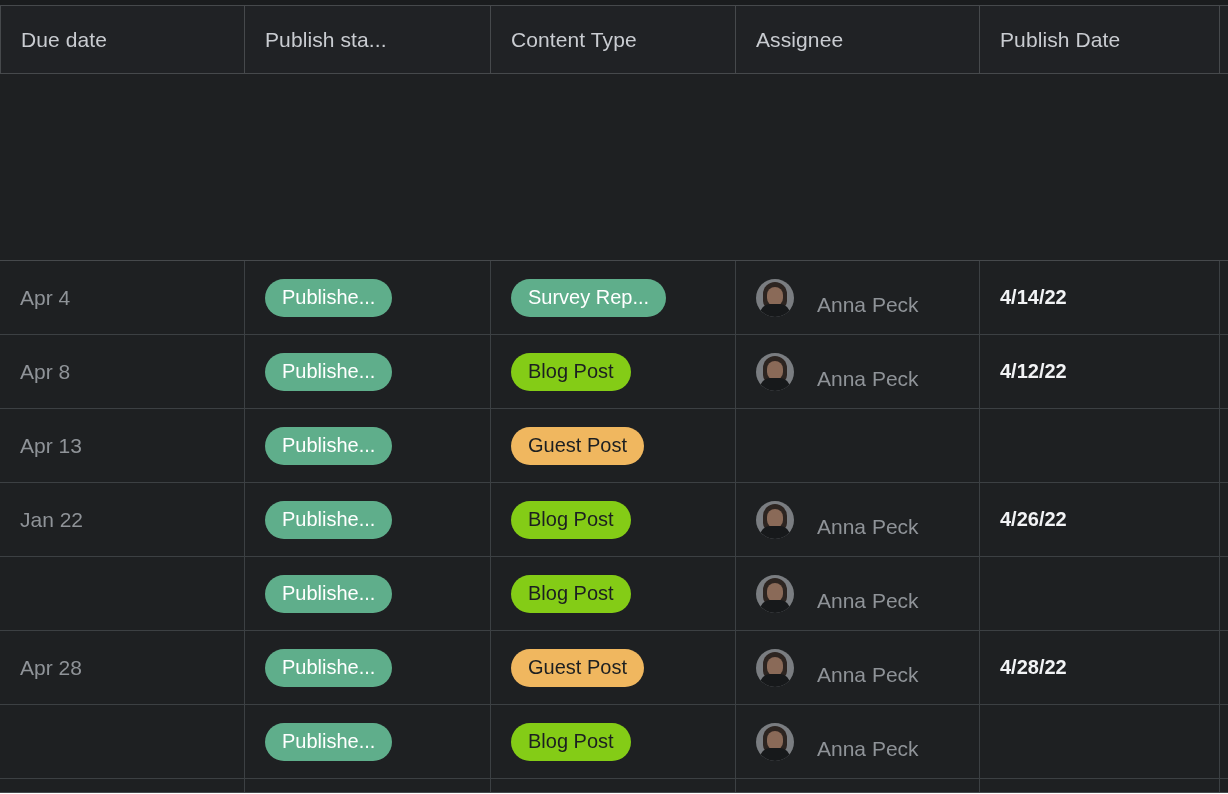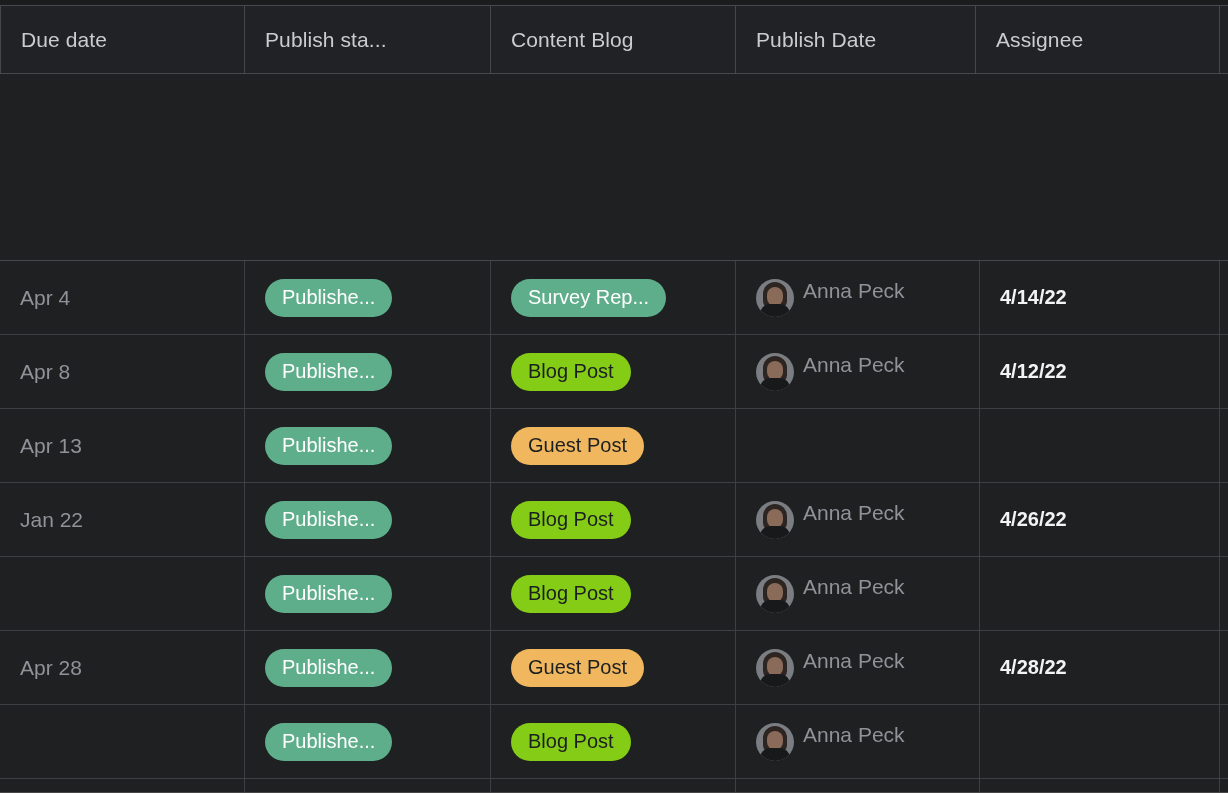--- a/index.html
+++ b/index.html
@@ -139,22 +139,22 @@
     background: #84cc16;
     color: #1c1f21;
   }
   .pill.type-guest {
     background: #f0b75f;
     color: #1c1f21;
   }
 
   .assignee {
     display: flex;
-    align-items: flex-start;
-    gap: 9px;
+    align-items: flex-end;
+    gap: 23px;
   }
   .avatar {
     position: relative;
     width: 38px;
     height: 38px;
     border-radius: 50%;
     overflow: hidden;
     background: #7a7d81;
     flex: 0 0 38px;
   }
@@ -203,23 +203,23 @@
 
 <div class="app">
 
   <div class="top-strip"></div>
 
   <div class="grid">
 
     <div class="header-row">
       <div class="header-cell c-due">Due date</div>
       <div class="header-cell c-status">Publish sta...</div>
-      <div class="header-cell c-type">Content Blog</div>
+      <div class="header-cell c-type">Content Type</div>
+      <div class="header-cell c-assign">Assignee</div>
       <div class="header-cell c-pub last">Publish Date</div>
-      <div class="header-cell c-assign">Assignee</div>
     </div>
 
     <div class="spacer-row"></div>
 
     <div class="body-rows">
 
       <div class="row">
         <div class="cell c-due">
           <span class="due-text">Apr 4</span>
         </div>

